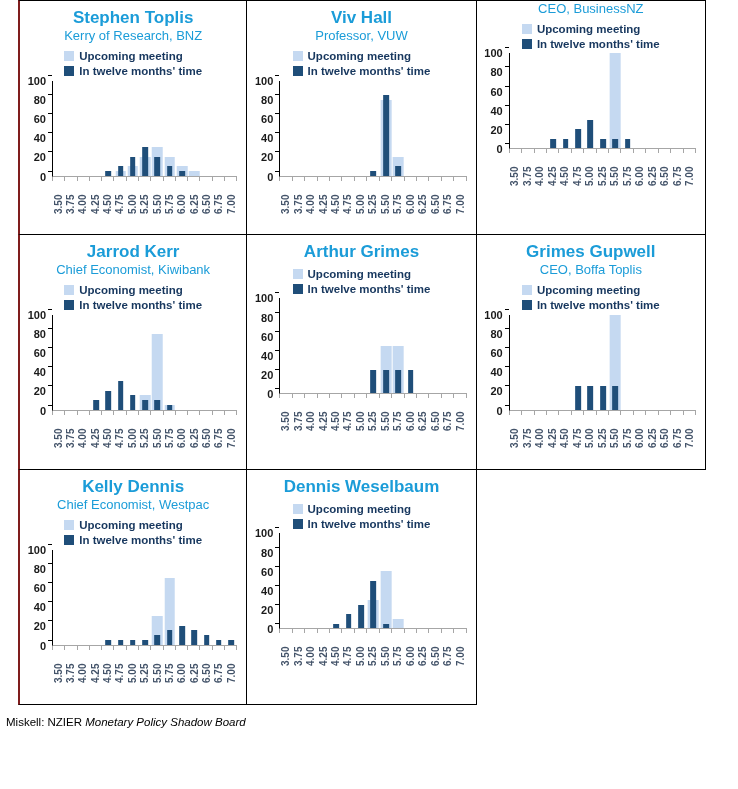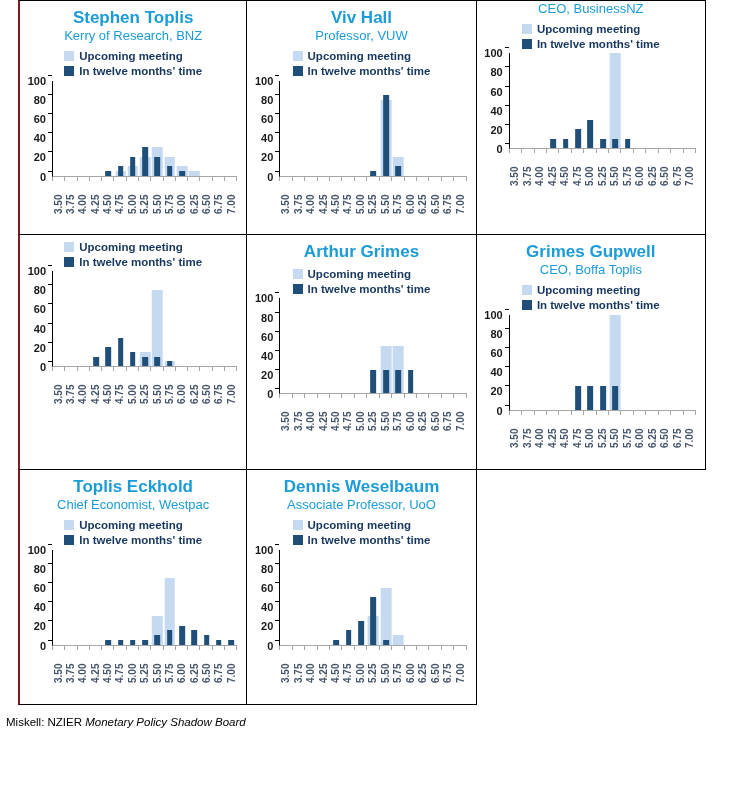--- a/index.html
+++ b/index.html
@@ -552,20 +552,22 @@
               </div>
               <div class="xlab">
                 <span>7.00</span>
               </div>
             </div>
       </div>
     </div>
   </div>
 
   <div class="cell">
+    <div class="pname">Jarrod Kerr</div>
+    <div class="prole">Chief Economist, Kiwibank</div>
     <div class="legend">
       <div class="lrow">
         <span class="swatch light"></span>
         <span class="llabel lbl-up">Upcoming meeting</span>
       </div>
       <div class="lrow">
         <span class="swatch dark"></span>
         <span class="llabel lbl-tw">In twelve months' time</span>
       </div>
     </div>
@@ -1062,21 +1064,21 @@
               </div>
               <div class="xlab">
                 <span>7.00</span>
               </div>
             </div>
       </div>
     </div>
   </div>
 
   <div class="cell">
-    <div class="pname">Toplis Eckhold</div>
+    <div class="pname">Kelly Dennis</div>
     <div class="prole">Chief Economist, Westpac</div>
     <div class="legend">
       <div class="lrow">
         <span class="swatch light"></span>
         <span class="llabel lbl-up">Upcoming meeting</span>
       </div>
       <div class="lrow">
         <span class="swatch dark"></span>
         <span class="llabel lbl-tw">In twelve months' time</span>
       </div>
@@ -1234,21 +1236,20 @@
               <div class="xlab">
                 <span>7.00</span>
               </div>
             </div>
       </div>
     </div>
   </div>
 
   <div class="cell">
     <div class="pname">Dennis Weselbaum</div>
-    <div class="prole">Associate Professor, UoO</div>
     <div class="legend">
       <div class="lrow">
         <span class="swatch light"></span>
         <span class="llabel lbl-up">Upcoming meeting</span>
       </div>
       <div class="lrow">
         <span class="swatch dark"></span>
         <span class="llabel lbl-tw">In twelve months' time</span>
       </div>
     </div>

